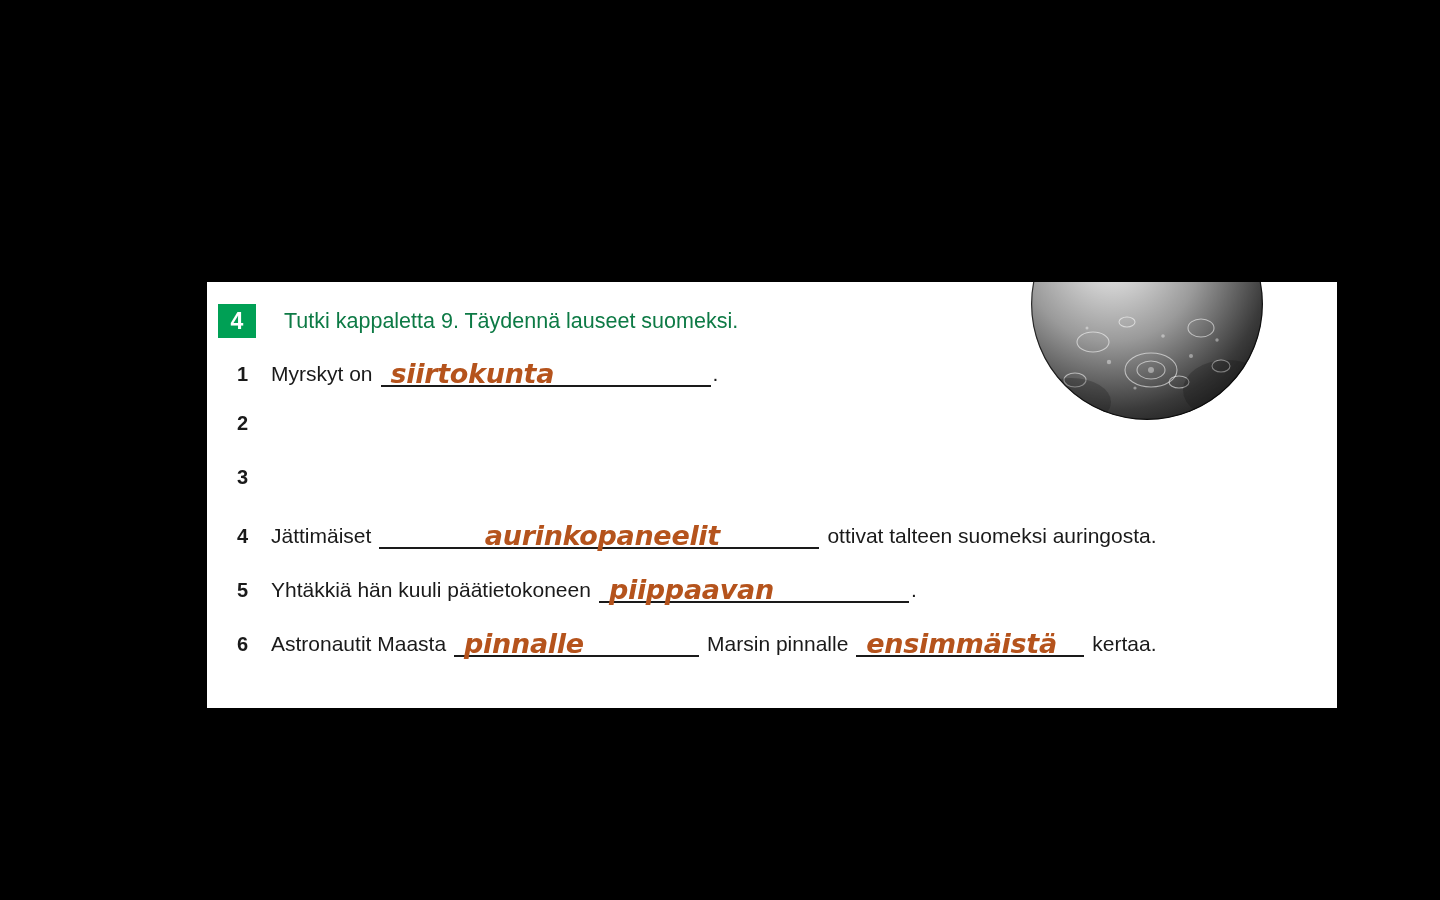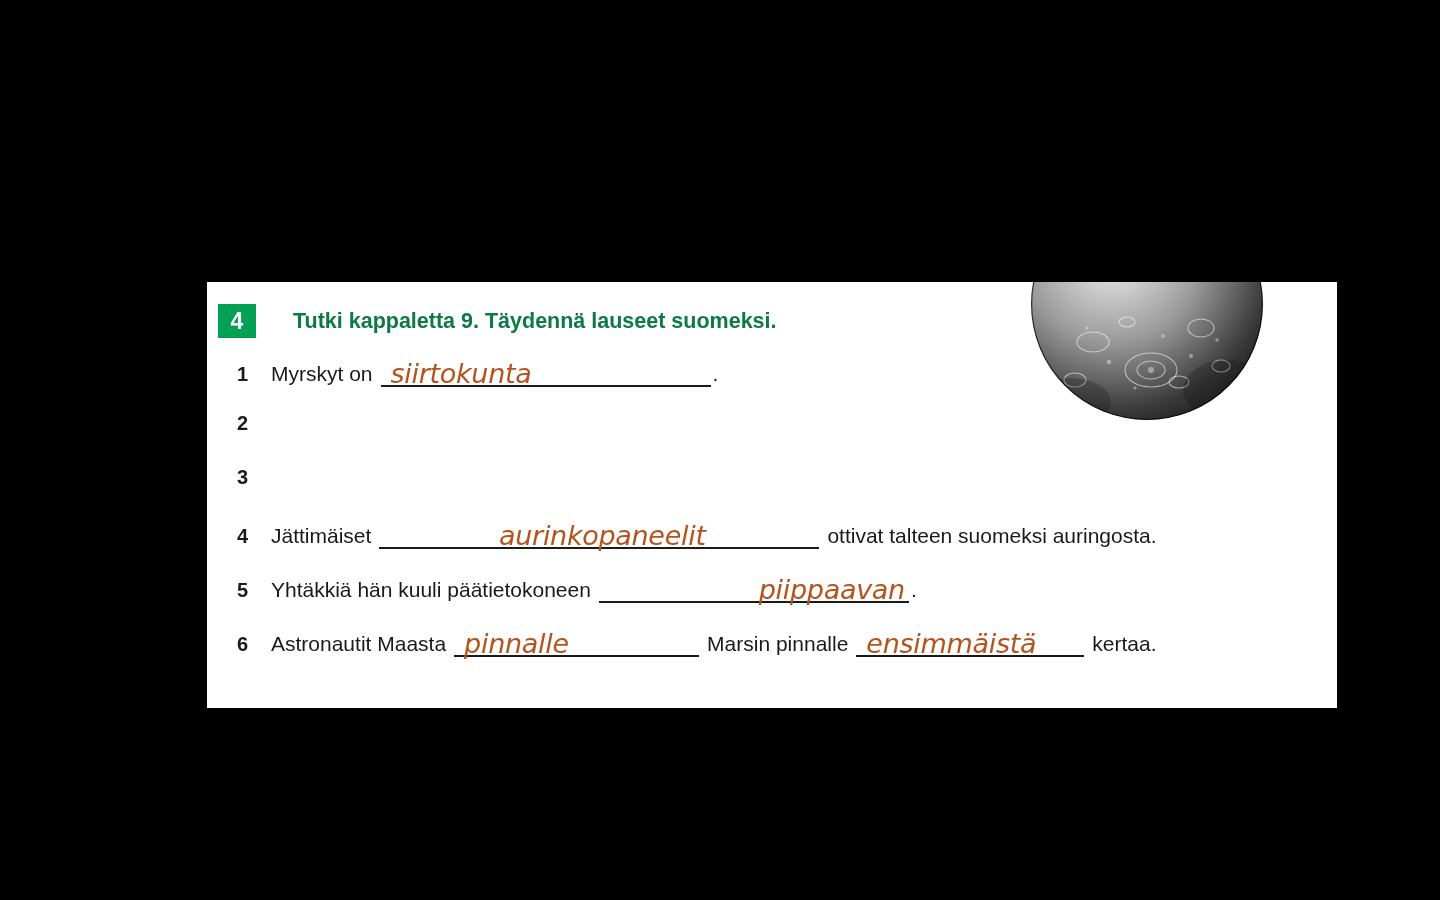--- a/index.html
+++ b/index.html
@@ -40,23 +40,23 @@
     background: #00a055;
     color: #ffffff;
     font-weight: bold;
     font-size: 23px;
     display: flex;
     align-items: center;
     justify-content: center;
     letter-spacing: 0;
   }
   .ex-title {
-    margin-left: 37px;
+    margin-left: 28px;
     color: #0d7a45;
-    font-weight: bold;
+    font-weight: normal;
     font-size: 21.5px;
     white-space: nowrap;
   }
   
   #planet {
     position: absolute;
     right: 74px;
     top: -12px;
     width: 232px;
     height: 154px;
@@ -97,35 +97,35 @@
     display: inline-block;
     position: relative;
     border-bottom: 2px solid #1a1a1a;
     text-align: left;
     vertical-align: baseline;
     margin: 0 2px;
   }
   .answer {
     font-family: "DejaVu Sans", sans-serif;
     font-style: italic;
-    font-weight: normal;
+    font-weight: bold;
     color: #b5531c;
     font-size: 27px;
     line-height: 1;
     padding-left: 10px;
     padding-right: 4px;
     letter-spacing: -0.3px;
     position: relative;
     top: 2px;
   }
   .gap-1 { width: 330px; }
   .gap-2 { width: 250px; }
   .gap-3 { width: 400px; }
   .gap-4 { width: 440px; text-align: center; }
-  .gap-5 { width: 310px; text-align: right; }
+  .gap-5 { width: 310px; }
   .gap-6a { width: 245px; }
   .gap-6b { width: 228px; }
   .sp { display: inline-block; width: 6px; }
 </style>
 </head>
 <body>
 
 <div id="stage">
 
   <div id="worksheet">

